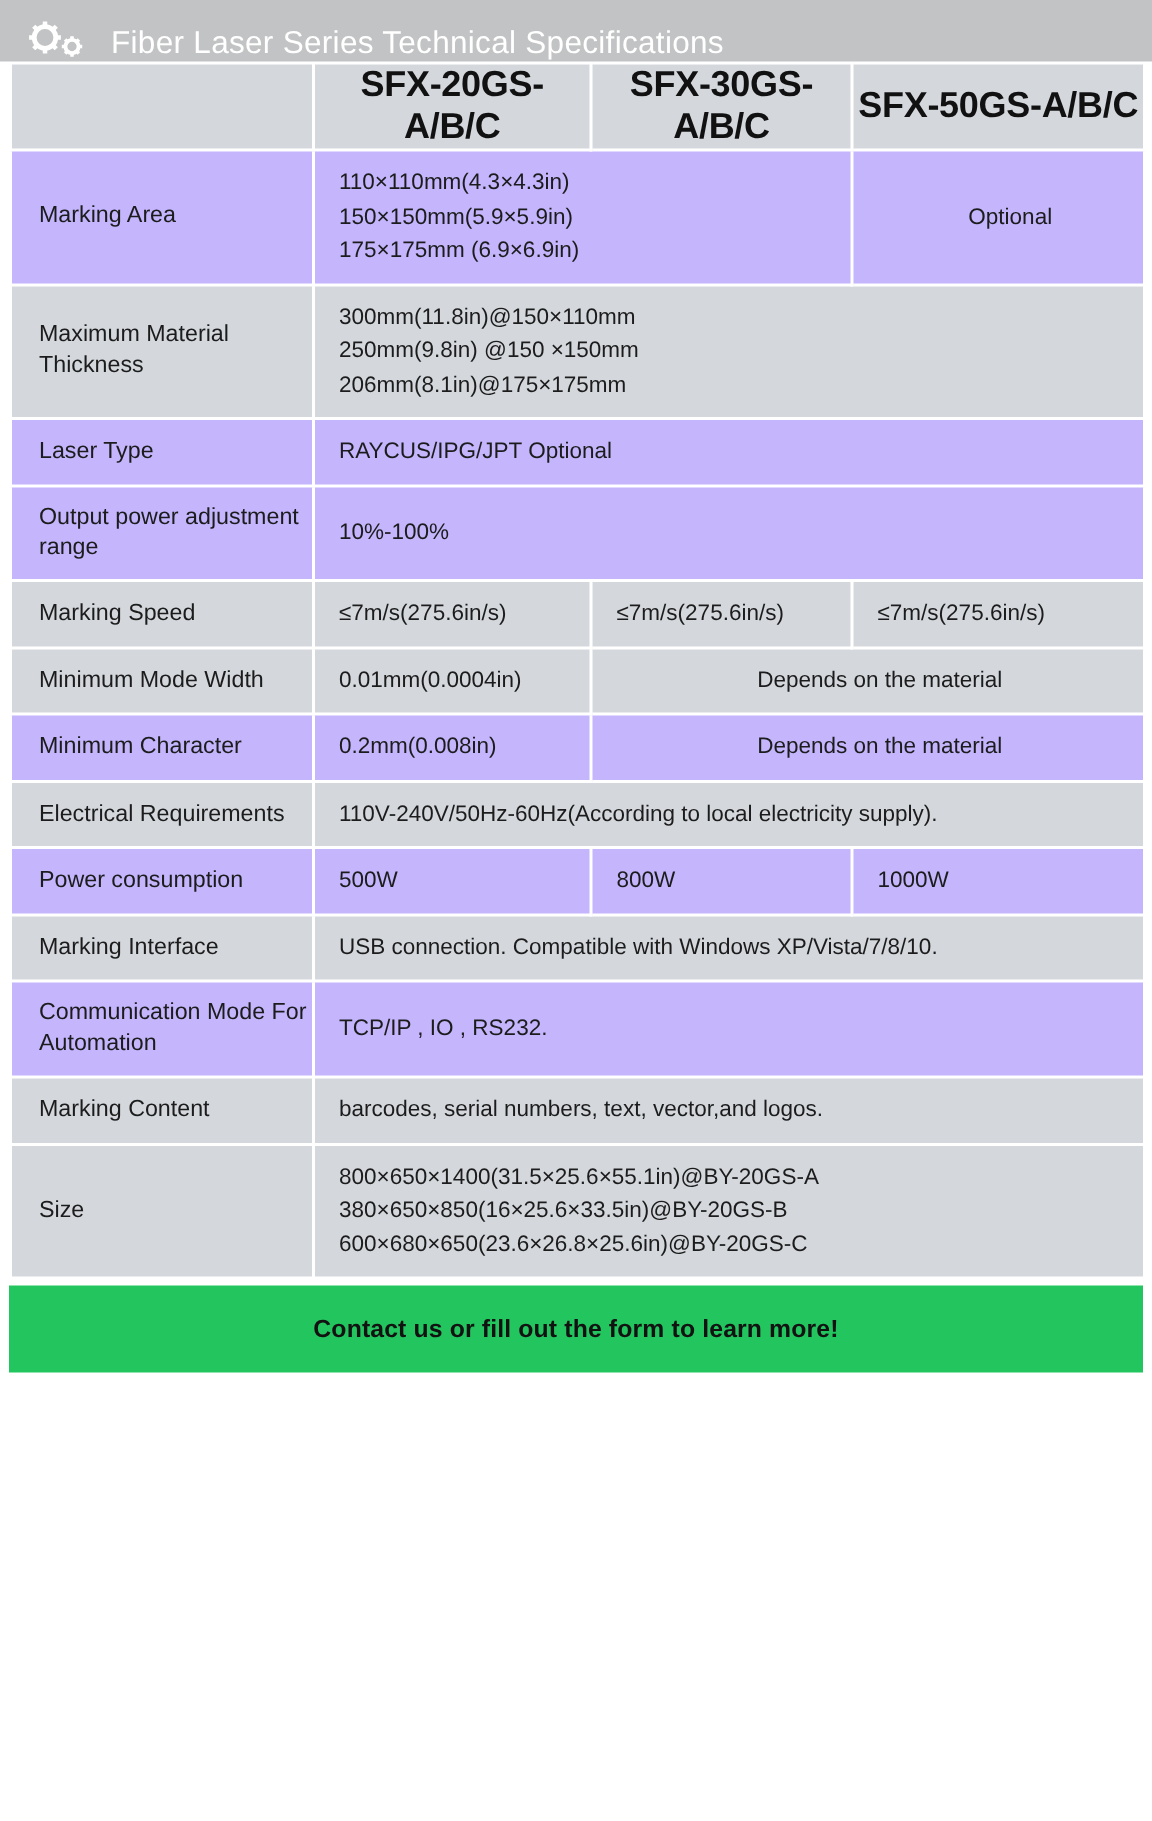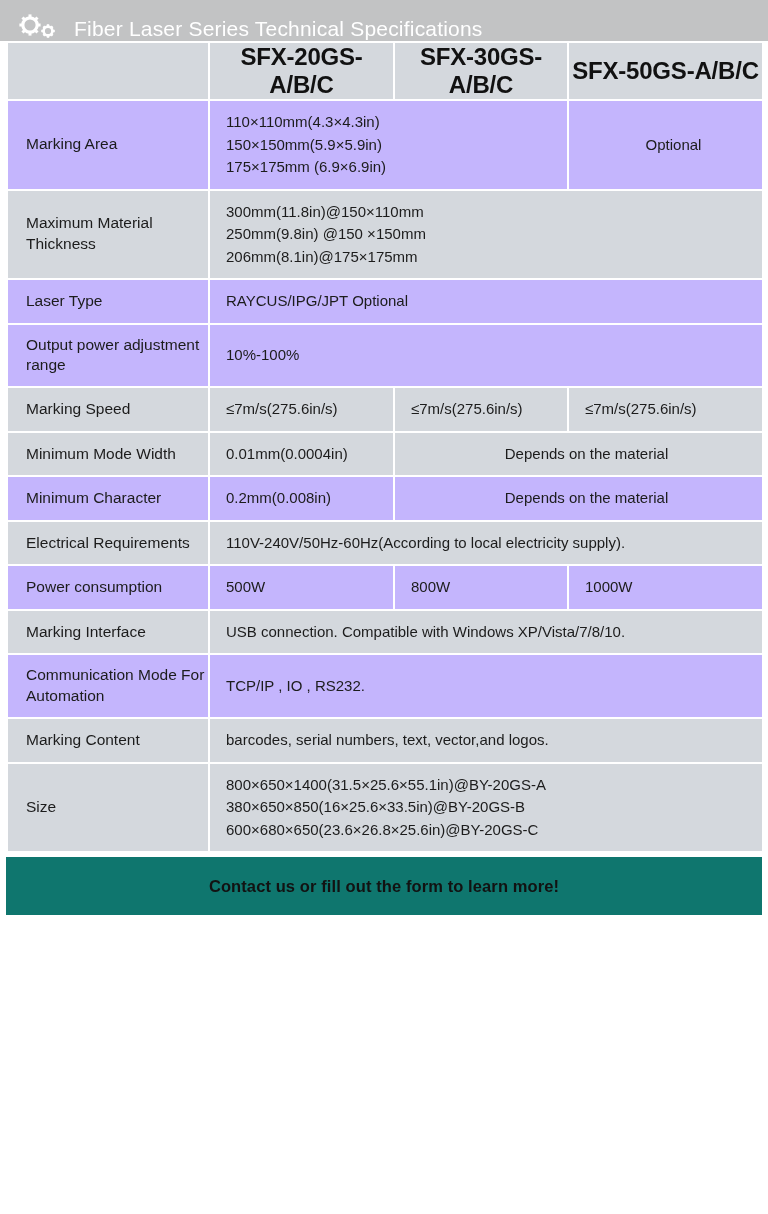--- a/index.html
+++ b/index.html
@@ -96,21 +96,21 @@
     font-size: 15px;
     line-height: 1.5;
     color: #111111;
   }
   td.val.center { text-align: center; padding-left: 16px; padding-right: 0; }
   td.val .ln { display: block; white-space: nowrap; }
 
   
   .cta {
     height: 58px;
-    background: #0f766e;
+    background: #22c55e;
     margin: 4px 6px 0 6px;
     display: flex;
     align-items: center;
     justify-content: center;
     font-size: 16.5px;
     font-weight: bold;
     color: #121212;
     letter-spacing: 0.1px;
   }
 </style>

